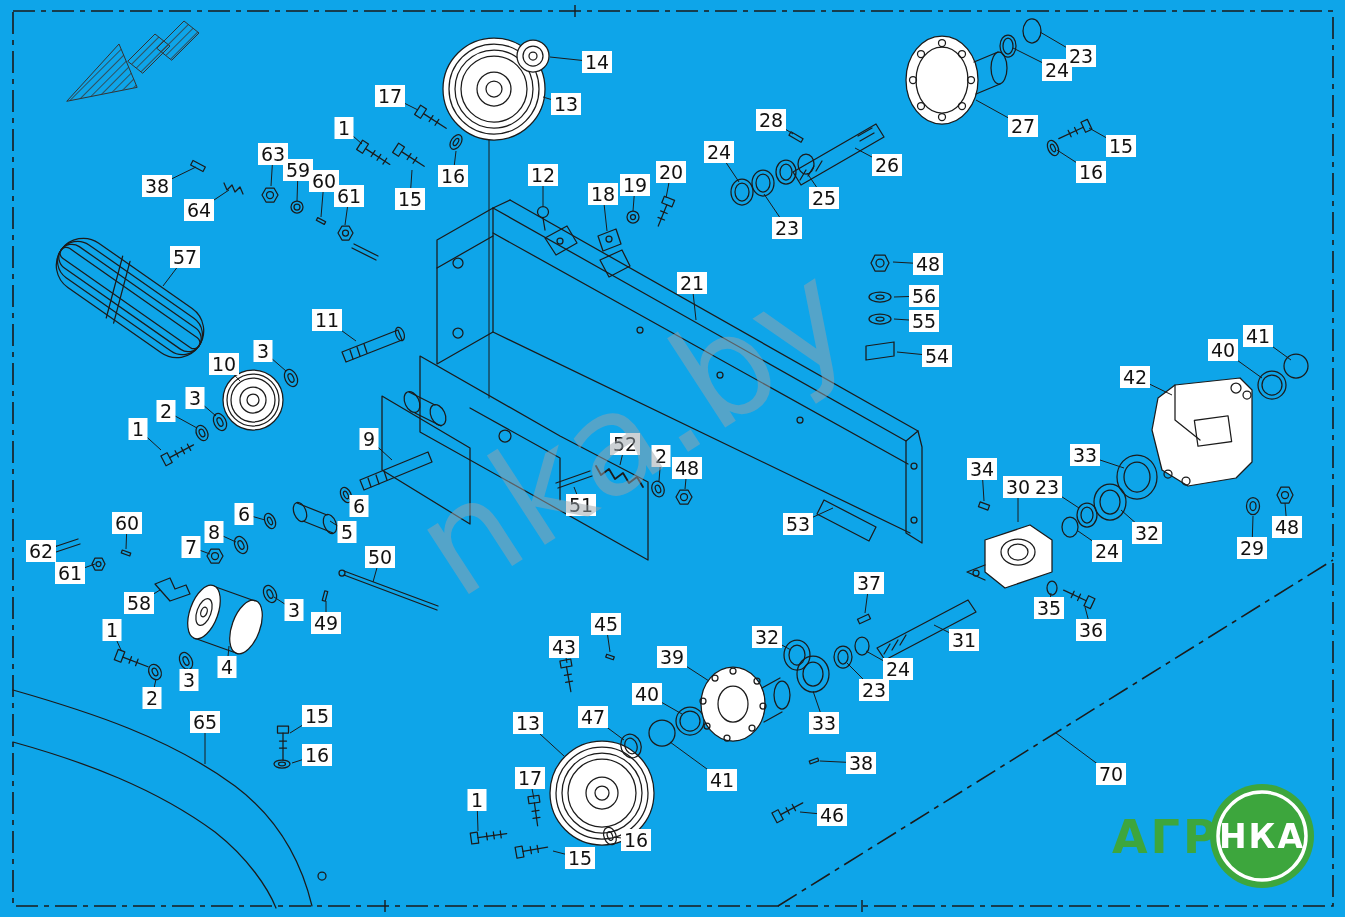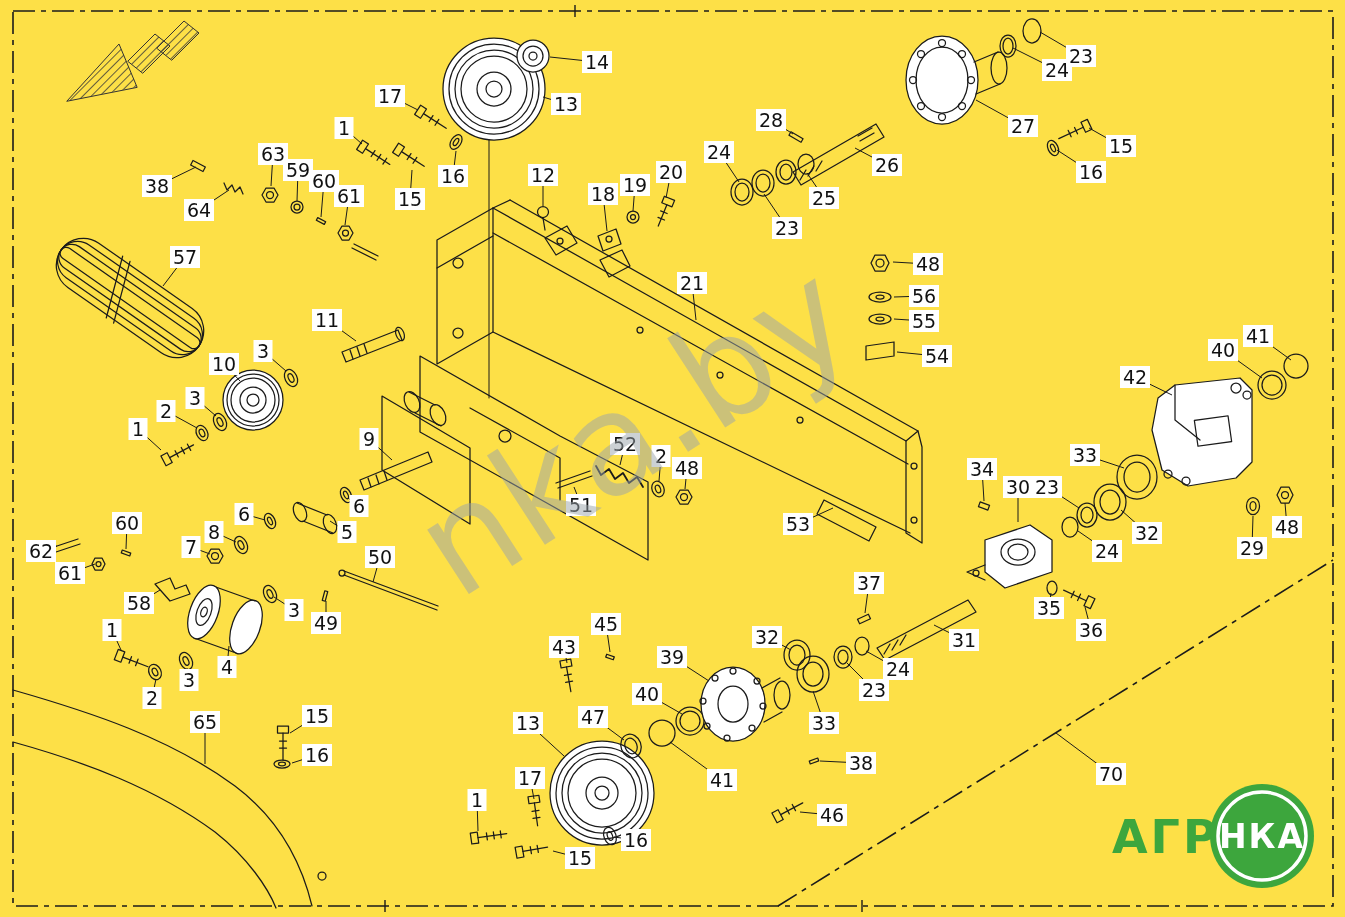--- a/index.html
+++ b/index.html
@@ -1,16 +1,16 @@
 <!DOCTYPE html>
 <html><head>
 <meta charset="utf-8">
 <style>
   html,body{margin:0;padding:0;background:#ffffff;}
-  .page{position:relative;width:1345px;height:917px;background:#fde047;overflow:hidden;}
+  .page{position:relative;width:1345px;height:917px;background:#0ea5e9;overflow:hidden;}
   svg{display:block;}
   .callout{font-family:"DejaVu Sans","Liberation Sans",sans-serif;font-size:19px;fill:#111;text-anchor:middle;}
   .leader{stroke:#1b1b1b;stroke-width:1;}
   .wm{font-family:"DejaVu Sans",sans-serif;font-size:140px;letter-spacing:2px;text-anchor:middle;opacity:.5;}
   .logo-agro{font-family:"DejaVu Sans",sans-serif;font-size:46px;font-weight:bold;letter-spacing:3px;}
   .logo-nka{font-family:"DejaVu Sans",sans-serif;font-size:33px;font-weight:bold;fill:#ffffff;text-anchor:middle;letter-spacing:2px;}
 </style>
 </head>
 <body>
 

